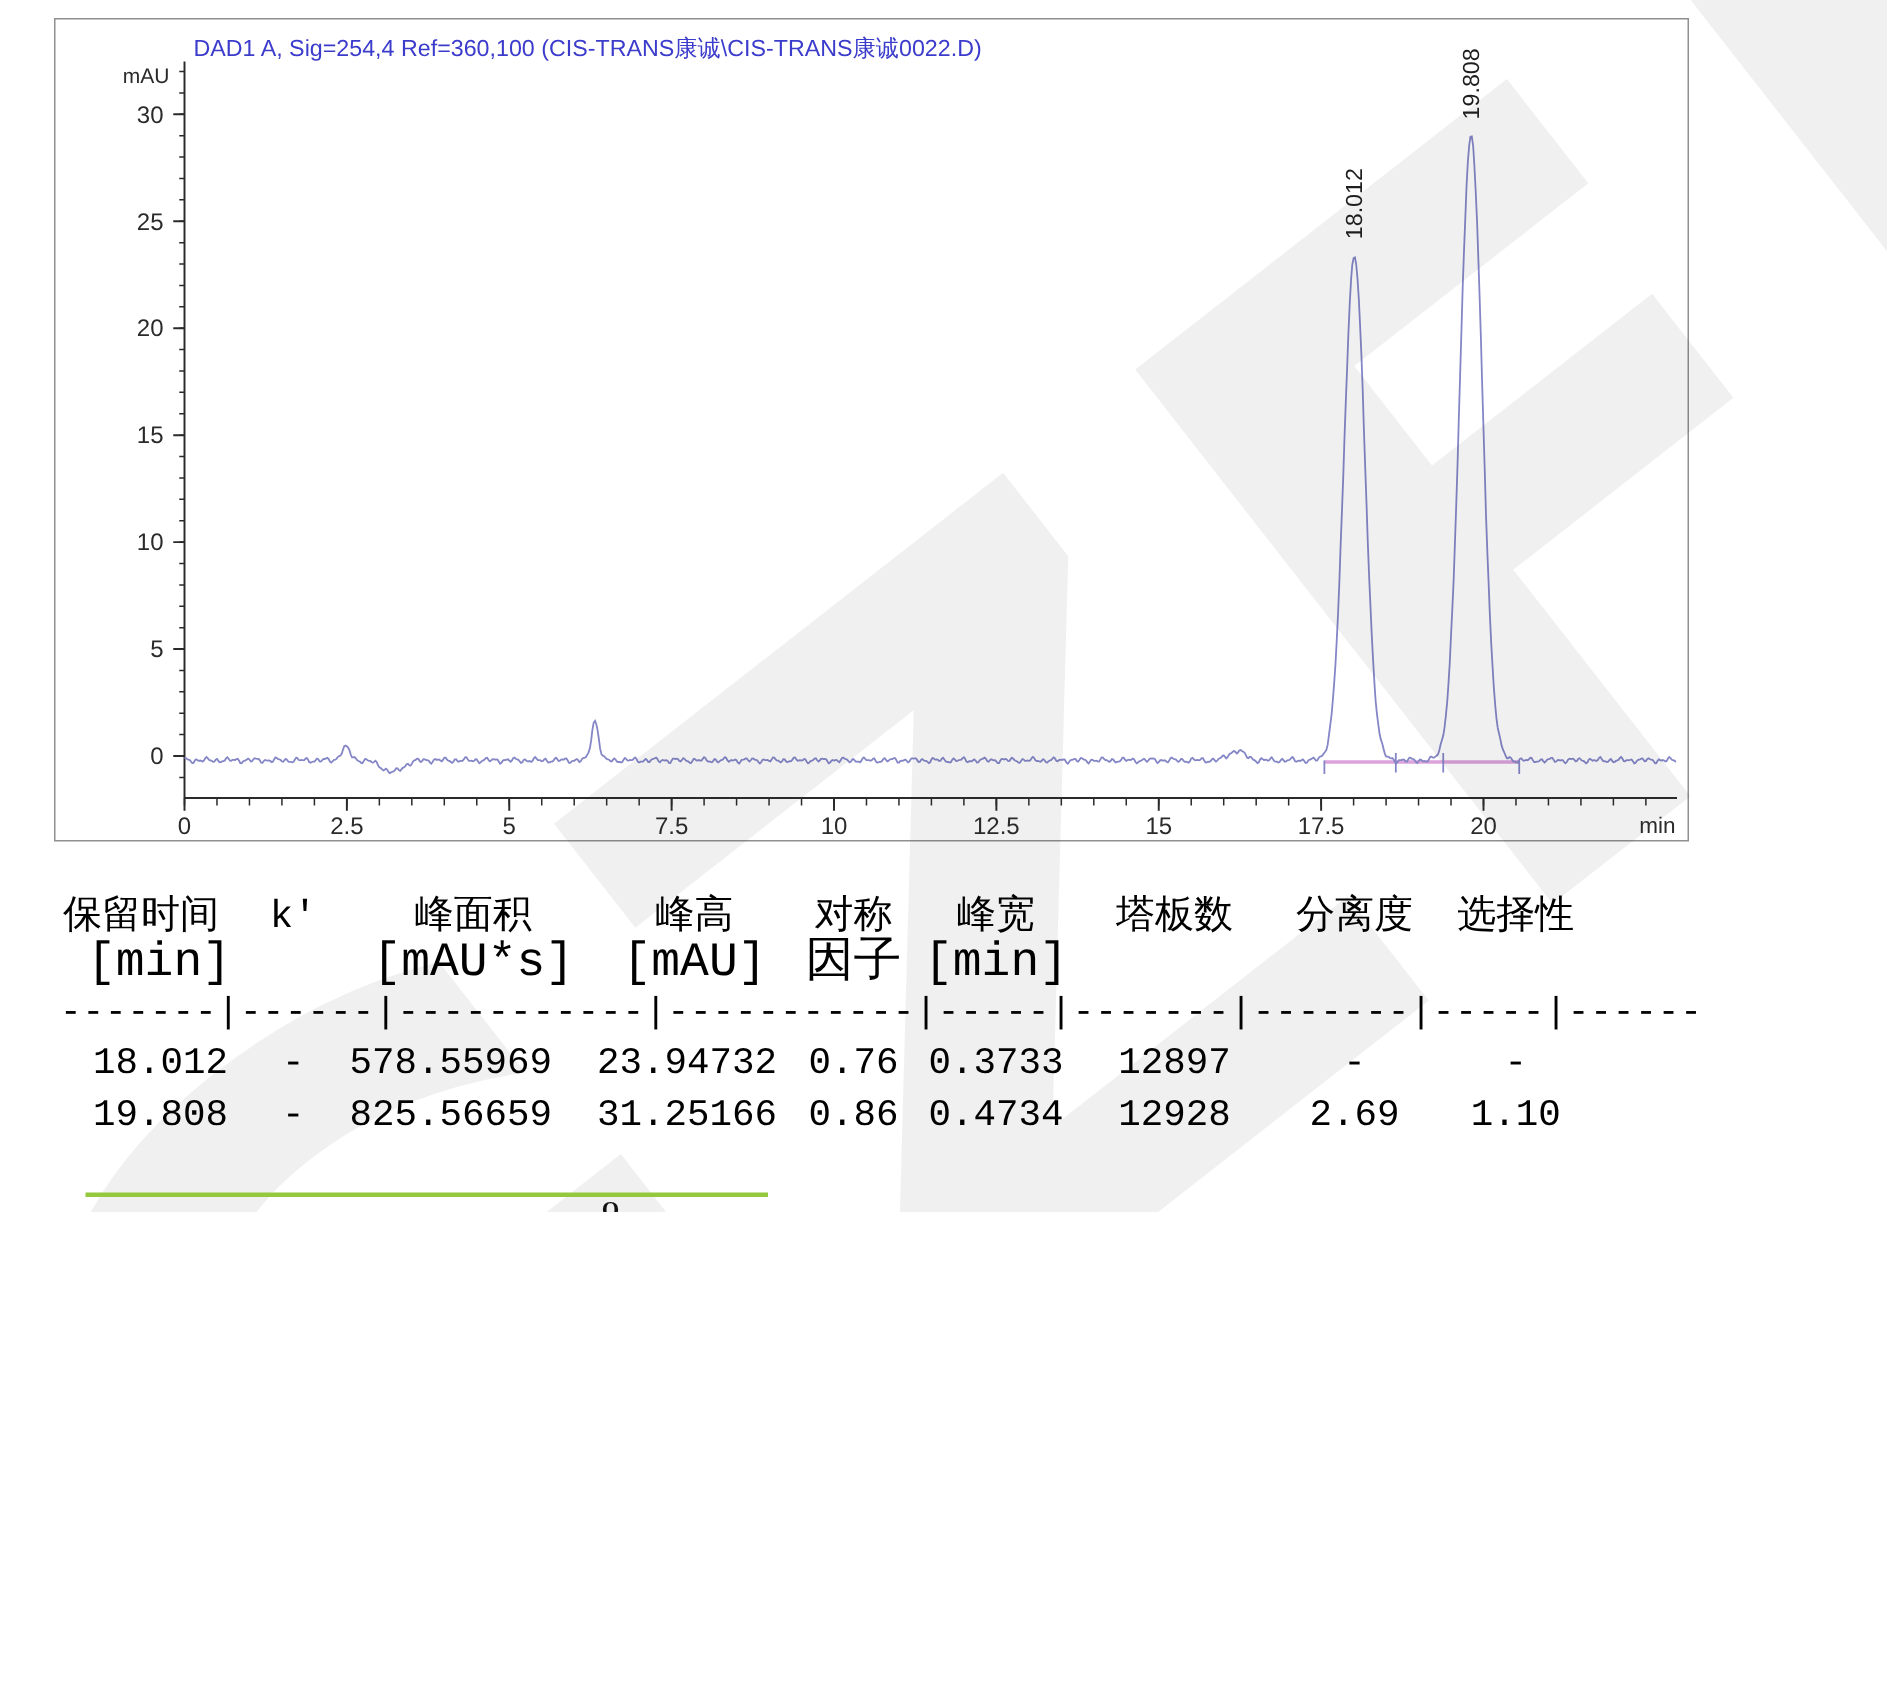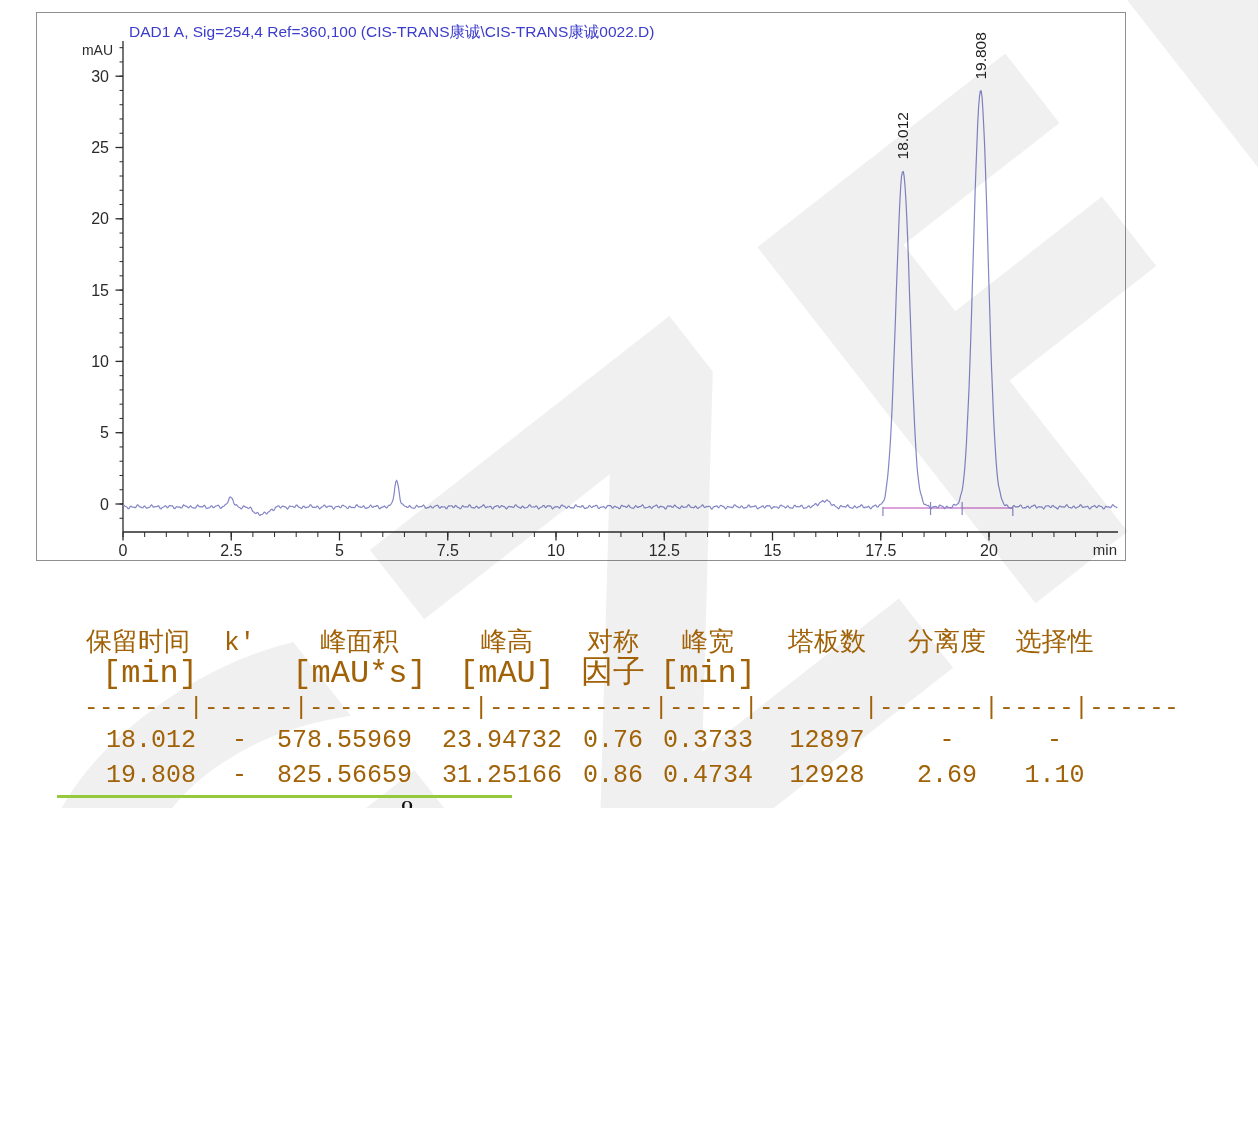--- a/index.html
+++ b/index.html
@@ -9,22 +9,22 @@
   .watermark{position:absolute;left:-150px;top:800px;z-index:2;
      font:bold 620px "DejaVu Sans",sans-serif;color:rgba(40,40,50,0.07);
      transform:rotate(-38deg);transform-origin:0 0;letter-spacing:20px;
      pointer-events:none;white-space:nowrap;}
   
   .chart{position:absolute;left:36px;top:12px;width:1088px;height:547px;
      background:#fff;border:1.5px solid #8f8f8f;z-index:1;}
   .chart svg{position:absolute;left:0;top:0;}
   .chart text{font-family:"Liberation Sans","DejaVu Sans",sans-serif;}
   
-  .ptable{position:absolute;left:40px;top:628px;width:1110px;z-index:3;
-     font-family:"Liberation Mono","DejaVu Sans Mono",monospace;color:#a16207;margin-left:44px;}
+  .ptable{position:absolute;left:40px;top:596px;width:1110px;z-index:3;
+     font-family:"Liberation Mono","DejaVu Sans Mono",monospace;color:#000000;}
   .thead,.trow{display:grid;grid-template-columns:118px 75px 165px 130px 82px 108px 130px 110px 105px;}
   .thead{font-size:26px;line-height:30px;}
   .thead.l2{font-size:32px;line-height:28px;margin-top:2px;}
   .thead .c{text-align:center;}
   .thead.l1 .c:nth-child(1){text-align:left;padding-left:2px;}
   .thead.l2 .c:nth-child(1){text-align:left;padding-left:18px;}
   .sep{font-size:24px;line-height:24px;letter-spacing:0.6px;white-space:pre;margin-top:8px;}
   .trow{font-size:25px;line-height:28px;margin-top:7px;}
   .trow .c{text-align:center;}
   .trow .c:nth-child(1){text-align:right;padding-right:6px;}

